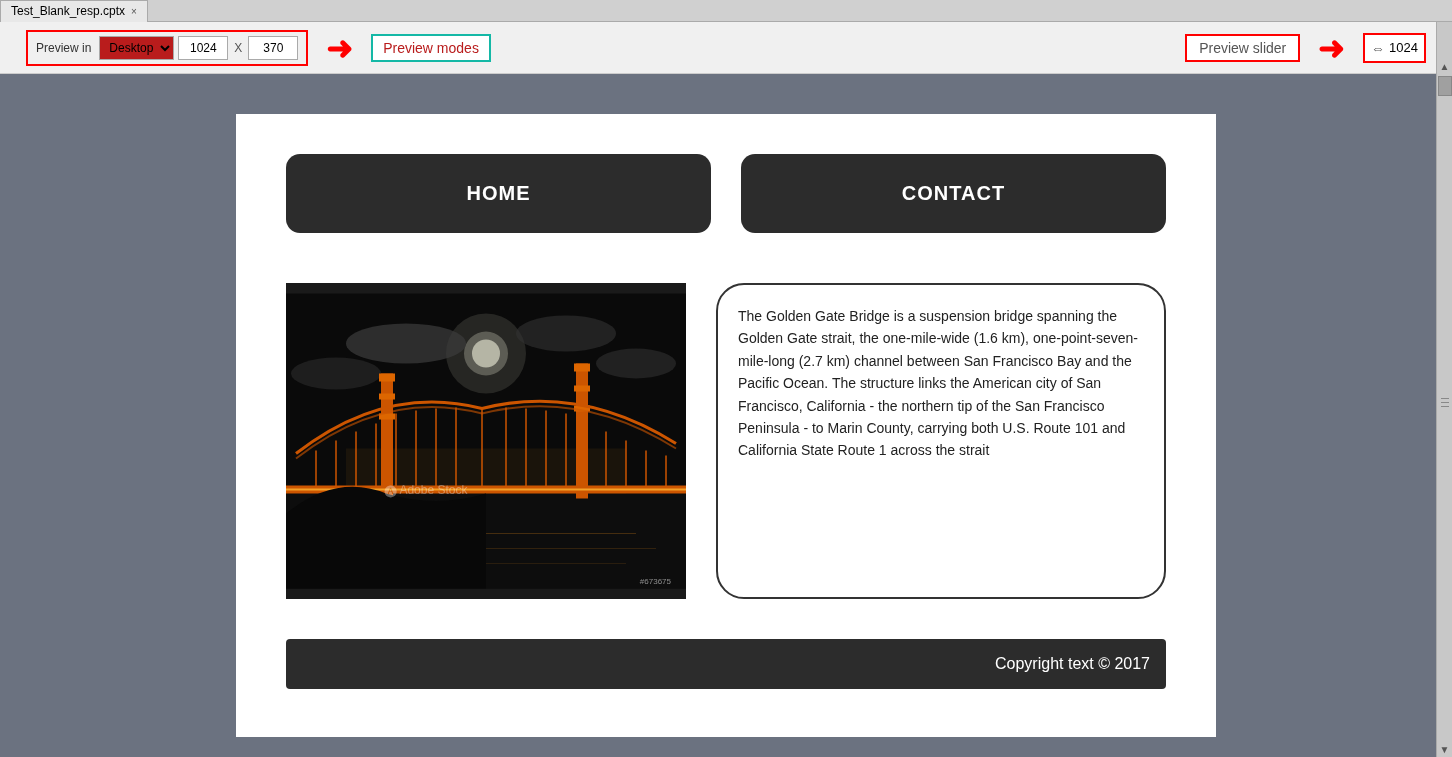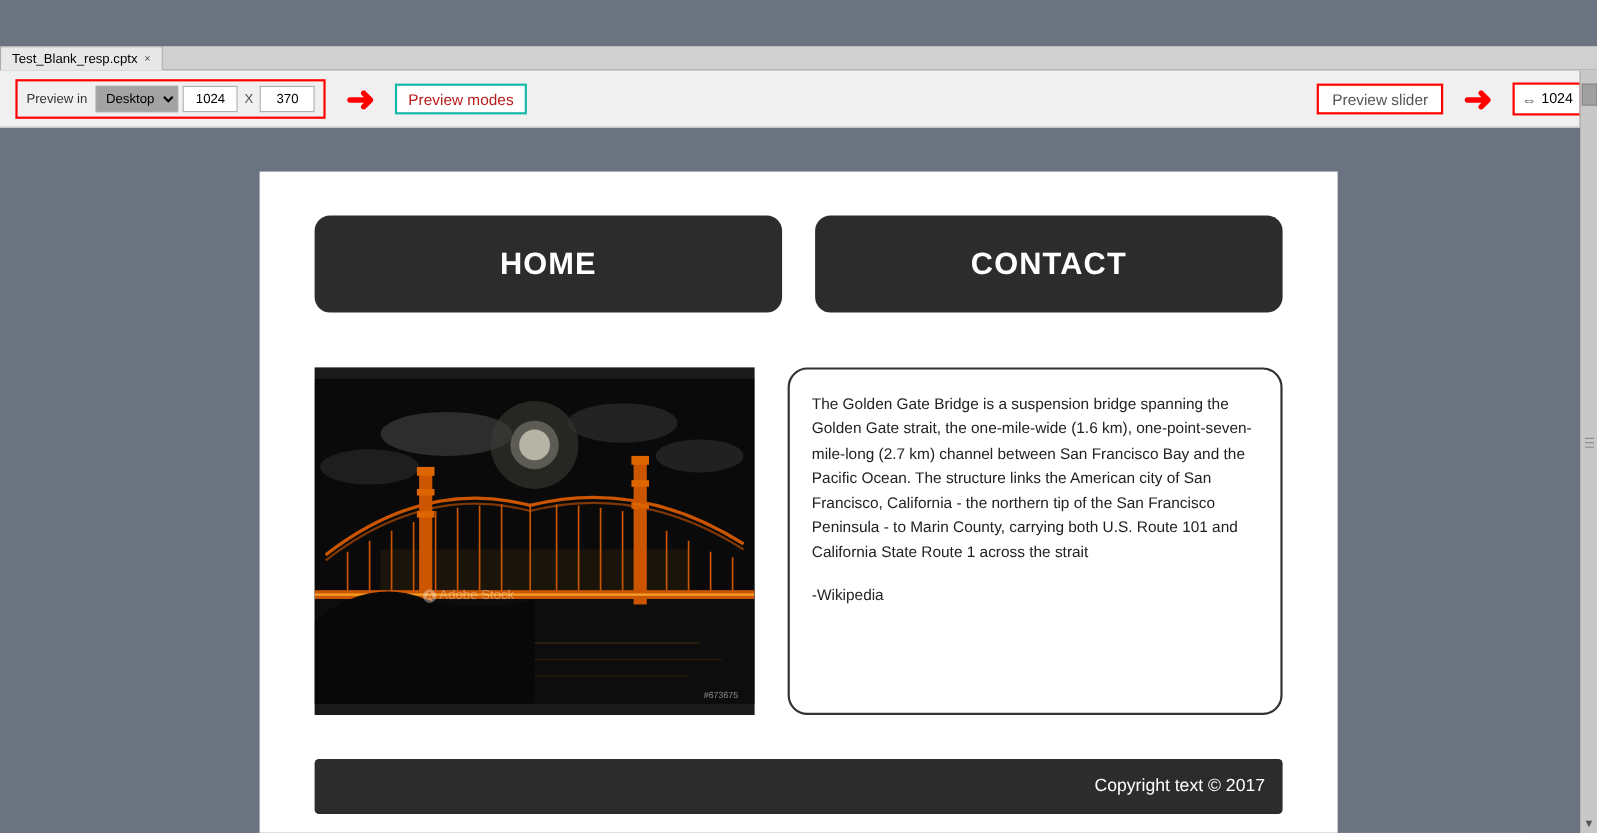--- a/index.html
+++ b/index.html
@@ -12,21 +12,20 @@
       position: relative;
     }
 
     
     .tab-bar {
       background: #d0d0d0;
       height: 22px;
       display: flex;
       align-items: center;
       border-bottom: 1px solid #aaa;
-      margin-top: 42px;
     }
     .tab {
       background: #e8e8e8;
       border: 1px solid #aaa;
       border-bottom: none;
       padding: 2px 10px;
       font-size: 12px;
       display: flex;
       align-items: center;
       gap: 6px;
@@ -37,38 +36,39 @@
       cursor: pointer;
       color: #555;
     }
 
     
     .toolbar {
       background: #f0f0f0;
       height: 52px;
       display: flex;
       align-items: center;
-      padding: 0 14px;
+      padding: 0 26px;
       border-bottom: 1px solid #ccc;
       position: relative;
       gap: 8px;
     }
 
     .preview-in-label {
       font-size: 12px;
       color: #333;
       margin-right: 4px;
     }
 
     .desktop-select {
       font-size: 12px;
       padding: 3px 4px;
       border: 1px solid #aaa;
-      background: #a3a3a3;
+      background: #b91c1c;
       height: 24px;
+      text-align: right;
     }
 
     .dimension-box {
       border: 1px solid #aaa;
       background: white;
       font-size: 12px;
       padding: 2px 4px;
       height: 24px;
       width: 50px;
       text-align: center;
@@ -143,21 +143,21 @@
       display: flex;
       gap: 30px;
       margin-bottom: 50px;
     }
     .nav-btn {
       background: #2c2c2c;
       color: white;
       border: none;
       border-radius: 14px;
       padding: 28px 60px;
-      font-size: 28px;
+      font-size: 20px;
       font-weight: bold;
       letter-spacing: 1px;
       cursor: pointer;
       flex: 1;
     }
 
     
     .content-section {
       display: flex;
       gap: 30px;
@@ -176,21 +176,21 @@
 
     
     .bridge-image svg {
       width: 100%;
       height: 100%;
     }
 
     
     .text-box {
       border: 2px solid #333;
-      border-radius: 18px;
+      border-radius: 28px;
       padding: 20px;
       font-size: 14px;
       line-height: 1.6;
       color: #222;
       flex: 1;
     }
 
     .wikipedia-ref {
       margin-top: 16px;
       font-size: 14px;
@@ -329,21 +329,20 @@
           <path d="M 0,220 Q 50,180 100,200 Q 150,215 200,200 L 200,295 L 0,295 Z" fill="#080808"></path>
 
           <text x="140" y="200" fill="rgba(255,255,255,0.35)" font-size="12" font-family="Arial" text-anchor="middle">🅐 Adobe Stock</text>
 
           <text x="385" y="290" fill="rgba(255,255,255,0.5)" font-size="8" font-family="Arial" text-anchor="end">#673675</text>
         </svg>
       </div>
 
       <div class="text-box">
         <p>The Golden Gate Bridge is a suspension bridge spanning the Golden Gate strait, the one-mile-wide (1.6 km), one-point-seven-mile-long (2.7 km) channel between San Francisco Bay and the Pacific Ocean. The structure links the American city of San Francisco, California - the northern tip of the San Francisco Peninsula - to Marin County, carrying both U.S. Route 101 and California State Route 1 across the strait</p>
-        <p class="wikipedia-ref">-Wikipedia</p>
       </div>
     </div>
 
     <div class="footer">Copyright text © 2017</div>
   </div>
 
   <div style="position:fixed;right:0;top:74px;width:16px;height:683px;background:#c8c8c8;border-left:1px solid #aaa;display:flex;flex-direction:column;align-items:center;padding-top:2px;">
     <div style="width:14px;height:20px;background:#a0a0a0;border:1px solid #888;margin-bottom:2px;"></div>
     <div style="display:flex;flex-direction:column;gap:3px;margin-top:300px;">
       <div style="width:8px;height:1px;background:#888;"></div>

